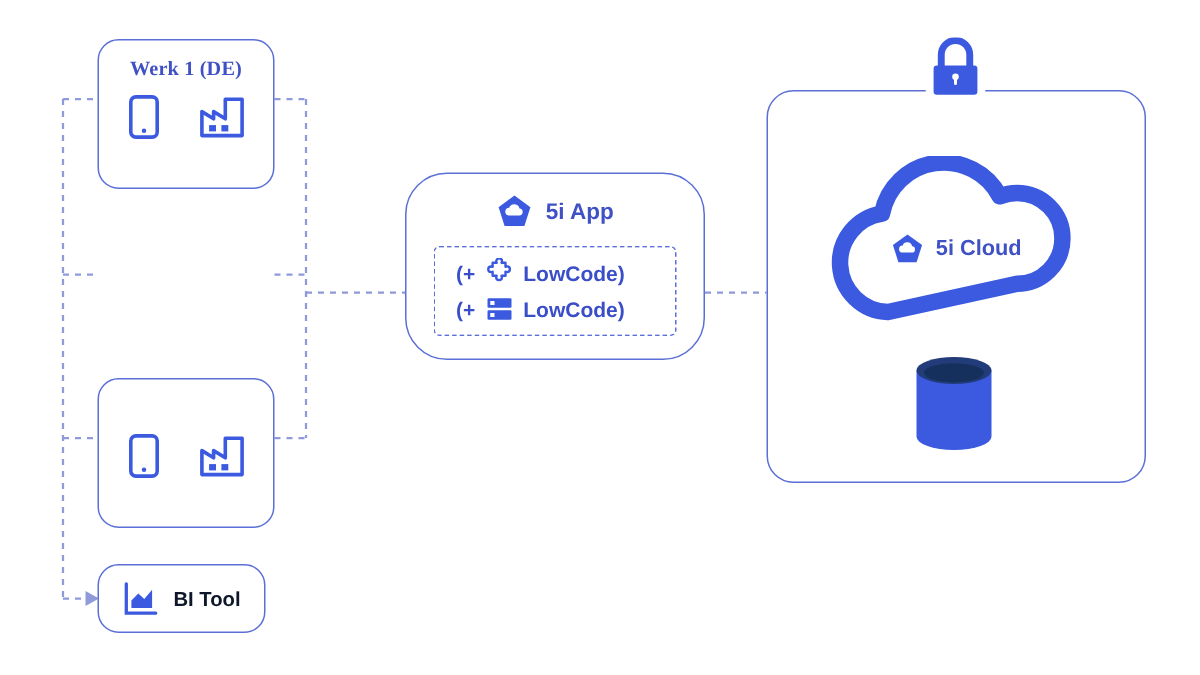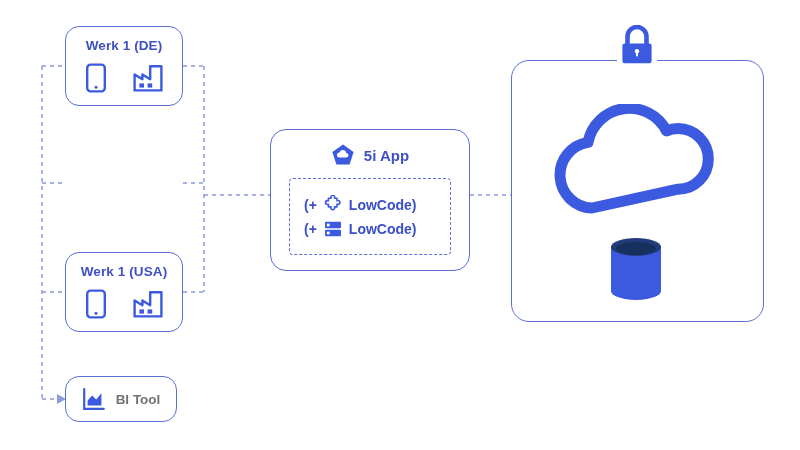--- a/index.html
+++ b/index.html
@@ -33,37 +33,37 @@
   .icon-row{
     position:absolute;
     left:0;right:0;
     display:flex;
     justify-content:center;
     align-items:center;
     gap:26px;
   }
 
   
-  .plant{width:118px;height:80px;}
+  .plant{width:118px;height:100px;font-family:Liberation Serif, serif;}
   .plant .node-title{top:11px;}
   .plant .icon-row{top:36px;}
 
   
   #bi-tool{
     left:65px;top:376px;width:112px;height:46px;
     display:flex;align-items:center;justify-content:center;gap:10px;
   }
   #bi-tool .bi-label{
-    color:#737373;font-size:13.5px;font-weight:700;white-space:nowrap;
+    color:#0f172a;font-size:13.5px;font-weight:700;white-space:nowrap;
   }
 
   
   #app-box{
-    left:270px;top:129px;width:200px;height:142px;
-    border-radius:16px;
+    left:270px;top:115px;width:200px;height:125px;
+    border-radius:28px;
   }
   #app-head{
     position:absolute;top:13px;left:0;right:0;
     display:flex;align-items:center;justify-content:center;gap:9px;
   }
   #app-head .app-title{
     color:#3f51c4;font-size:15px;font-weight:700;white-space:nowrap;
   }
   #app-inner{
     position:absolute;left:18px;right:18px;top:48px;bottom:15px;
@@ -145,21 +145,20 @@
       <svg width="30" height="28" viewBox="0 0 30 28">
         <path d="M1.6,26.4 L1.6,10.4 L9.4,15.2 L9.4,10.4 L17.2,15.2 L17.2,2.2 L28.4,2.2 L28.4,26.4 Z" fill="none" stroke="#3b5ae0" stroke-width="2.4" stroke-linejoin="round"></path>
         <rect x="6.4" y="19.4" width="4.6" height="4.2" fill="#3b5ae0"></rect>
         <rect x="14.6" y="19.4" width="4.6" height="4.2" fill="#3b5ae0"></rect>
       </svg>
     </div>
   </div>
 
 
   <div class="node plant" style="left:65px;top:252px;">
-    <div class="node-title">Werk 1 (USA)</div>
     <div class="icon-row">
       <svg width="22" height="30" viewBox="0 0 22 30">
         <rect x="2.2" y="1.6" width="17.6" height="26.8" rx="3.4" ry="3.4" fill="none" stroke="#3b5ae0" stroke-width="2.4"></rect>
         <circle cx="11" cy="24.2" r="1.5" fill="#3b5ae0"></circle>
       </svg>
       <svg width="30" height="28" viewBox="0 0 30 28">
         <path d="M1.6,26.4 L1.6,10.4 L9.4,15.2 L9.4,10.4 L17.2,15.2 L17.2,2.2 L28.4,2.2 L28.4,26.4 Z" fill="none" stroke="#3b5ae0" stroke-width="2.4" stroke-linejoin="round"></path>
         <rect x="6.4" y="19.4" width="4.6" height="4.2" fill="#3b5ae0"></rect>
         <rect x="14.6" y="19.4" width="4.6" height="4.2" fill="#3b5ae0"></rect>
       </svg>
@@ -218,20 +217,27 @@
     <rect x="5.4" y="18.6" width="29.2" height="19.6" rx="2.2" fill="#3b5ae0"></rect>
     <circle cx="20" cy="26.2" r="2.2" fill="#ffffff"></circle>
     <rect x="19" y="26.2" width="2" height="5.4" rx="1" fill="#ffffff"></rect>
   </svg>
 
   <svg id="cloud-graphic" viewBox="0 0 185 116">
     <path d="M47,104 a33,33 0 0,1 -4,-65.6 a42,42 0 0,1 78.5,-11.5 a30,30 0 0,1 11.5,-2.3
              a30,30 0 0,1 0,60.6 Z" fill="#ffffff" stroke="#3b5ae0" stroke-width="11" stroke-linejoin="round"></path>
   </svg>
 
+  <div id="cloud-label">
+    <svg width="22" height="22" viewBox="0 0 24 24">
+      <path d="M12,1.4 L22.6,9.1 L18.6,21.6 L5.4,21.6 L1.4,9.1 Z" fill="#3b5ae0"></path>
+      <path d="M8.0,14.6 a2.6,2.6 0 0,1 0.45,-5.16 a3.6,3.6 0 0,1 6.9,0.55 a2.3,2.3 0 0,1 -0.45,4.61 Z" fill="#ffffff"></path>
+    </svg>
+    <span class="cl-text">5i Cloud</span>
+  </div>
 
   <svg id="db-icon" viewBox="0 0 56 64">
     <path d="M3,10 L3,54 a25,9 0 0,0 50,0 L53,10 Z" fill="#3b5ae0"></path>
     <ellipse cx="28" cy="10" rx="25" ry="9" fill="#223c7a"></ellipse>
     <ellipse cx="28" cy="11.5" rx="20" ry="6.4" fill="#16305e"></ellipse>
   </svg>
   <div id="db-text">DB</div>
 
 </div>
 

